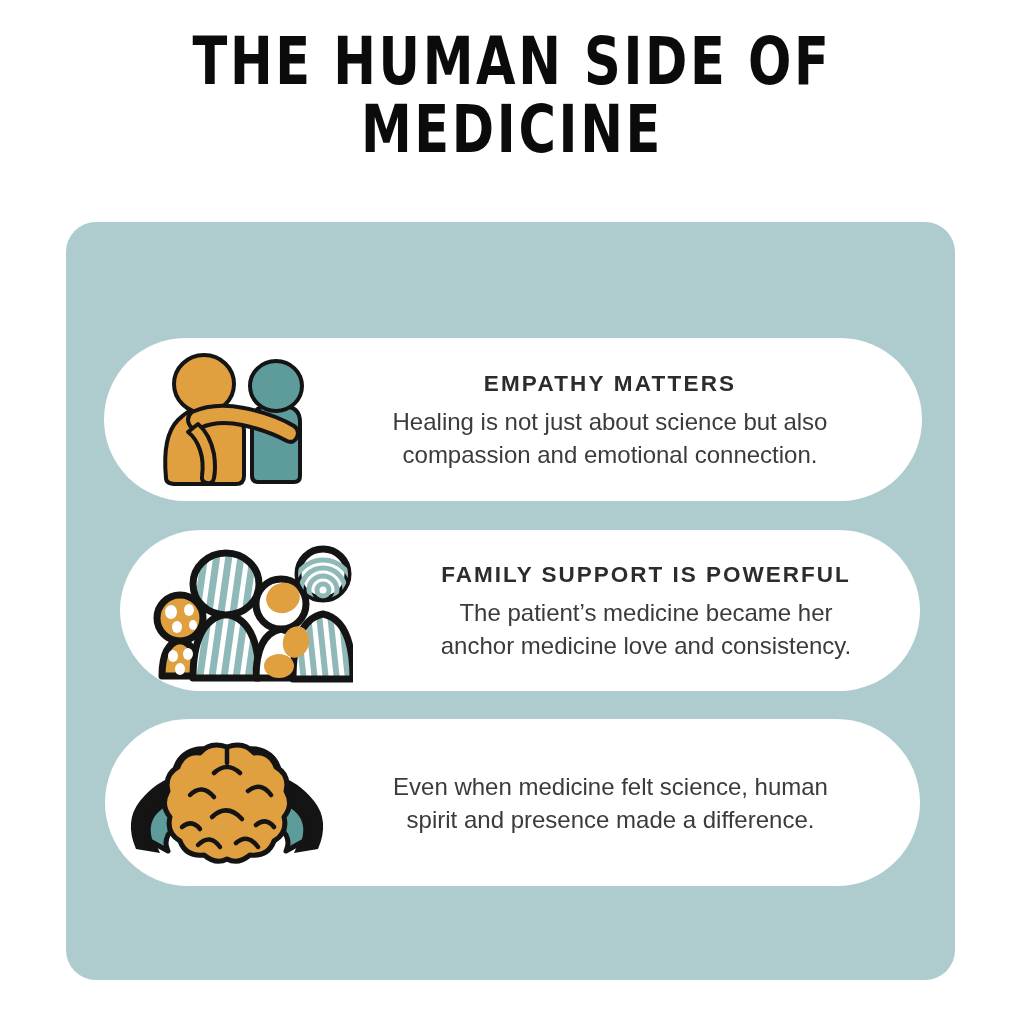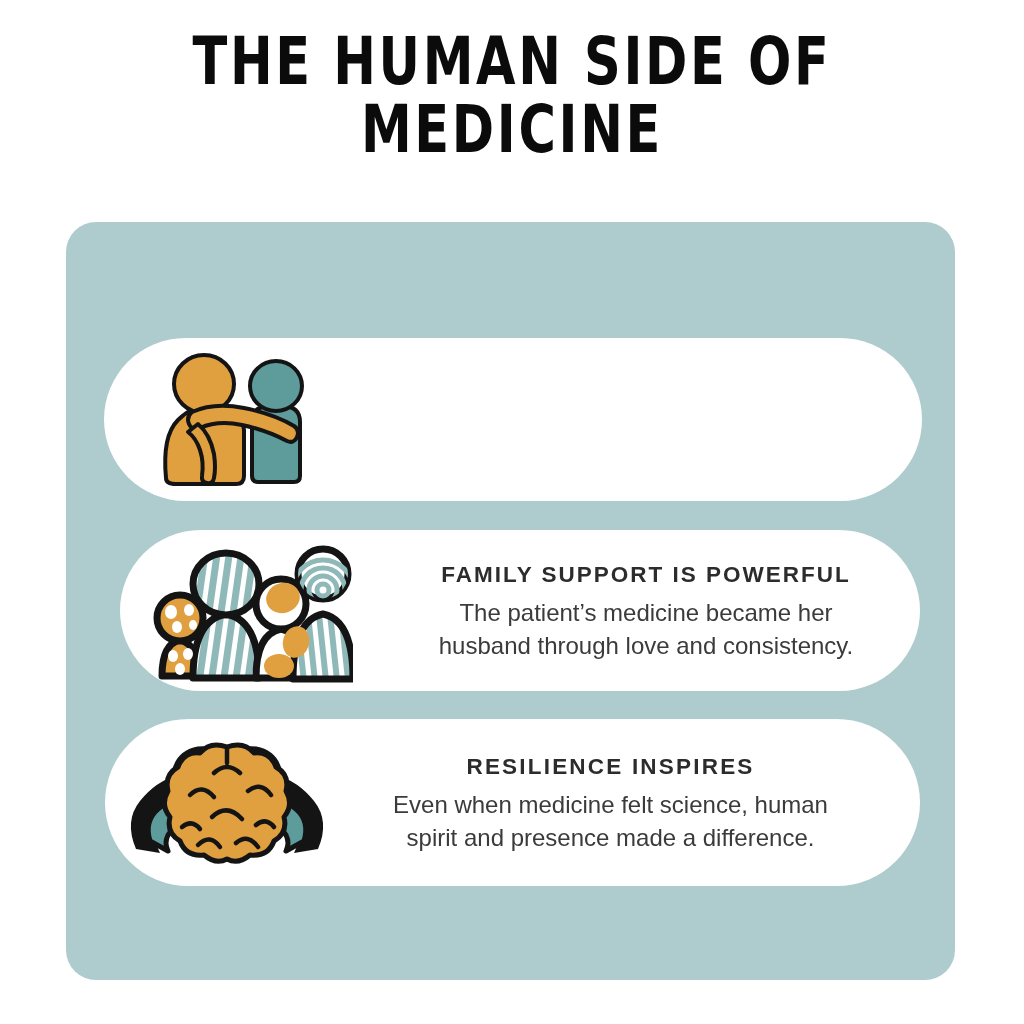--- a/index.html
+++ b/index.html
@@ -149,20 +149,25 @@
 
           <path d="M18 128 Q14 86 30 70 Q44 56 62 56 L74 56 Q94 58 96 80 L96 126 Q96 134 88 134 L28 134 Q18 134 18 128 Z" fill="#E0A040"></path>
 
           <ellipse cx="56" cy="34" rx="30" ry="29" fill="#E0A040"></ellipse>
 
           <path d="M44 62 Q66 52 96 58 Q126 64 146 76 Q152 80 149 87 Q146 94 139 91 Q118 80 94 75 Q70 70 52 78 Q44 81 41 74 Q38 67 44 62 Z" fill="#E0A040"></path>
 
           <path d="M50 74 Q62 84 66 104 Q68 118 66 128 Q65 134 59 133 Q53 132 54 126 Q56 112 52 100 Q48 88 40 82 Z" fill="#E0A040"></path>
         </g>
       </svg>
+    </div>
+    <div class="card-text">
+      <p class="card-heading">EMPATHY MATTERS</p>
+      <p class="card-body">Healing is not just about science but also</p>
+      <p class="card-body">compassion and emotional connection.</p>
     </div>
   </div>
 
   <div class="card card-2">
     <div class="card-icon">
       <svg width="222" height="146" viewBox="0 0 222 146" aria-hidden="true">
         <defs>
           <pattern id="tealStripe" width="12" height="12" patternUnits="userSpaceOnUse" patternTransform="rotate(8)">
             <rect width="12" height="12" fill="#ffffff"></rect>
             <rect width="7" height="12" fill="#8FB9B9"></rect>
@@ -215,21 +220,21 @@
           <circle cx="192" cy="52" r="6"></circle>
           <circle cx="192" cy="52" r="14"></circle>
           <circle cx="192" cy="52" r="22"></circle>
           <circle cx="192" cy="52" r="30"></circle>
         </g>
       </svg>
     </div>
     <div class="card-text">
       <p class="card-heading">FAMILY SUPPORT IS POWERFUL</p>
       <p class="card-body">The patient’s medicine became her</p>
-      <p class="card-body">husband through love and consistency.</p>
+      <p class="card-body">anchor medicine love and consistency.</p>
     </div>
   </div>
 
   <div class="card card-3">
     <div class="card-icon">
       <svg width="222" height="148" viewBox="0 0 222 148" aria-hidden="true">
         <g stroke="#141414" stroke-width="5" stroke-linejoin="round" stroke-linecap="round">
 
           <path d="M20 120 Q8 92 24 72 Q40 52 62 46 L70 74 Q50 80 42 96 Q36 110 44 124 Z" fill="#141414" stroke="none"></path>
           <path d="M34 112 Q28 92 42 80 Q54 70 70 68 L74 92 Q58 95 52 106 Q48 114 52 122 Z" fill="#5E9B9B"></path>
@@ -265,19 +270,18 @@
           <path d="M96 88 Q111 74 126 90"></path>
           <path d="M66 98 Q76 90 84 100"></path>
           <path d="M140 96 Q150 88 158 98"></path>
           <path d="M82 116 Q94 104 104 118"></path>
           <path d="M120 114 Q132 104 142 118"></path>
           <path d="M111 20 L111 34"></path>
         </g>
       </svg>
     </div>
     <div class="card-text">
-      <p class="card-heading">RESILIENCE INSPIRES</p>
       <p class="card-body">Even when medicine felt science, human</p>
       <p class="card-body">spirit and presence made a difference.</p>
     </div>
   </div>
 
 </div>
 
 </body></html>

